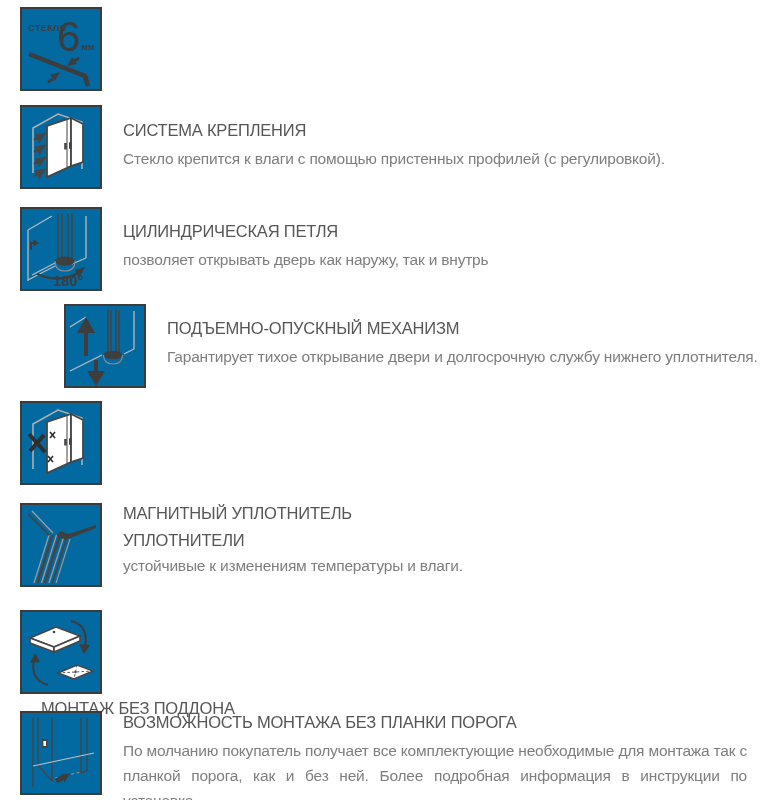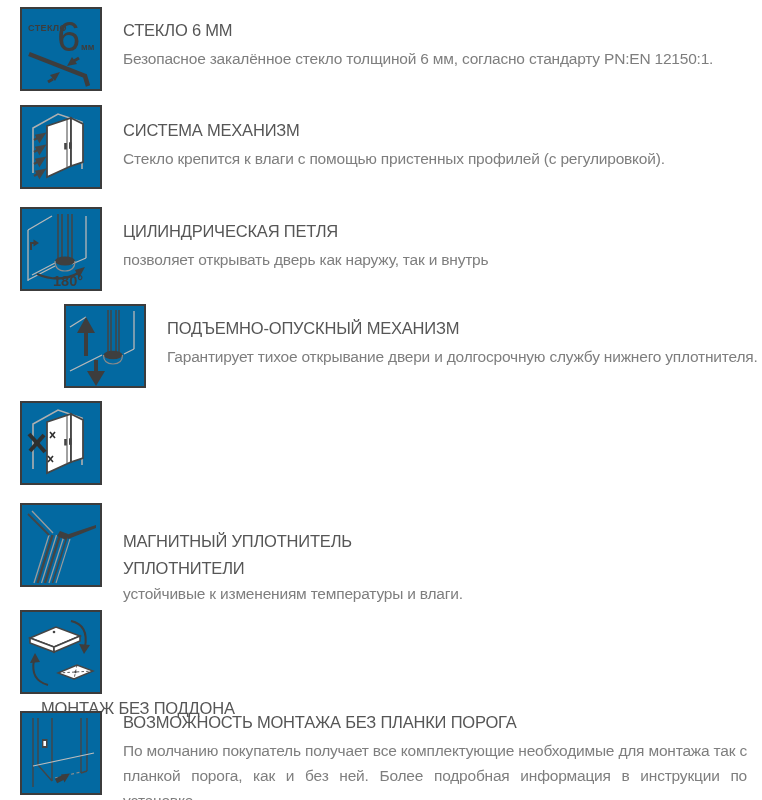--- a/index.html
+++ b/index.html
@@ -22,21 +22,21 @@
   .desc {
     margin:5px 0 0; font-size:15.5px; font-weight:400; color:#7e7e7e;
     letter-spacing:-0.2px; line-height:25px;
   }
   .just { text-align:justify; }
   .r1 { top:7px; }   .r1 .text { padding-top:13px; }
   .r2 { top:105px; } .r2 .text { padding-top:15px; }
   .r3 { top:207px; } .r3 .text { padding-top:14px; }
   .r4 { top:304px;margin-left:44px; } .r4 .text { padding-top:14px; }
   .r5 { top:401px; } .r5 .text { padding-top:29px; }
-  .r6 { top:503px; } .r6 .text { padding-top:0;margin-top:28px; }
+  .r6 { top:503px; } .r6 .text { padding-top:0; }
   .r6 .desc { margin-top:2px; }
   .r6 .title + .desc { margin-top:2px; }
   .r6 .t2 { margin-top:6px; }
   .r7 { top:610px;flex-direction:column; } .r7 .text { padding-top:4px; }
   .r8 { top:711px; } .r8 .text { padding-top:1px; }
   .ic-txt { font-family:"Liberation Sans", sans-serif; fill:#3d3d3d; }
 </style>
 </head>
 <body>
 
@@ -45,24 +45,20 @@
     <svg width="78" height="80" viewBox="0 0 78 80">
       <text class="ic-txt" x="6" y="22" font-size="9" letter-spacing="0.4" font-weight="bold">СТЕКЛО</text>
       <text class="ic-txt" x="35" y="42" font-size="42">6</text>
       <text class="ic-txt" x="59" y="41" font-size="9" font-weight="bold">мм</text>
       <path d="M7 45 L63 67 L66 77" stroke="#3d3d3d" stroke-width="4.5" fill="none"></path>
       <line x1="57" y1="49" x2="52" y2="52" stroke="#3d3d3d" stroke-width="3"></line>
       <polygon points="45,57 55,55 50,48" fill="#3d3d3d"></polygon>
       <line x1="26" y1="73" x2="31" y2="70" stroke="#3d3d3d" stroke-width="3"></line>
       <polygon points="38,63 28,66 33,72" fill="#3d3d3d"></polygon>
     </svg>
-  </div>
-  <div class="text">
-    <h3 class="title">СТЕКЛО 6 ММ</h3>
-    <p class="desc">Безопасное закалённое стекло толщиной 6 мм, согласно стандарту PN:EN 12150:1.</p>
   </div>
 </div>
 
 <div class="row r2">
   <div class="iconbox">
     <svg width="78" height="80" viewBox="0 0 78 80">
       <path d="M11 66 V21 L36 7 L60 15 V62" stroke="#b0b0b0" stroke-width="1.6" fill="none"></path>
       <polygon points="25,19 49,11 49,59 25,70" fill="#ffffff" stroke="#454545" stroke-width="1.8"></polygon>
       <polygon points="49,11 61,17 61,55 49,59" fill="#ffffff" stroke="#454545" stroke-width="1.8"></polygon>
       <line x1="45" y1="13" x2="45" y2="60" stroke="#454545" stroke-width="1"></line>
@@ -74,21 +70,21 @@
         <line x1="12" y1="45" x2="17" y2="42"></line>
           <polygon points="22,39 14.5,40.5 17.5,46"></polygon>
         <line x1="12" y1="57" x2="17" y2="54"></line>
           <polygon points="22,51 14.5,52.5 17.5,58"></polygon>
         <line x1="12" y1="69" x2="17" y2="66"></line>
           <polygon points="22,63 14.5,64.5 17.5,70"></polygon>
       </g>
     </svg>
   </div>
   <div class="text">
-    <h3 class="title">СИСТЕМА МЕХАНИЗМ</h3>
+    <h3 class="title">СИСТЕМА КРЕПЛЕНИЯ</h3>
     <p class="desc">Стекло крепится к влаги с помощью пристенных профилей (с регулировкой).</p>
   </div>
 </div>
 
 <div class="row r3">
   <div class="iconbox">
     <svg width="78" height="80" viewBox="0 0 78 80">
       <g stroke="#b9b9b9" stroke-width="1.3" fill="none">
         <path d="M6 21 L30 7"></path>
         <path d="M6 21 V72"></path>

